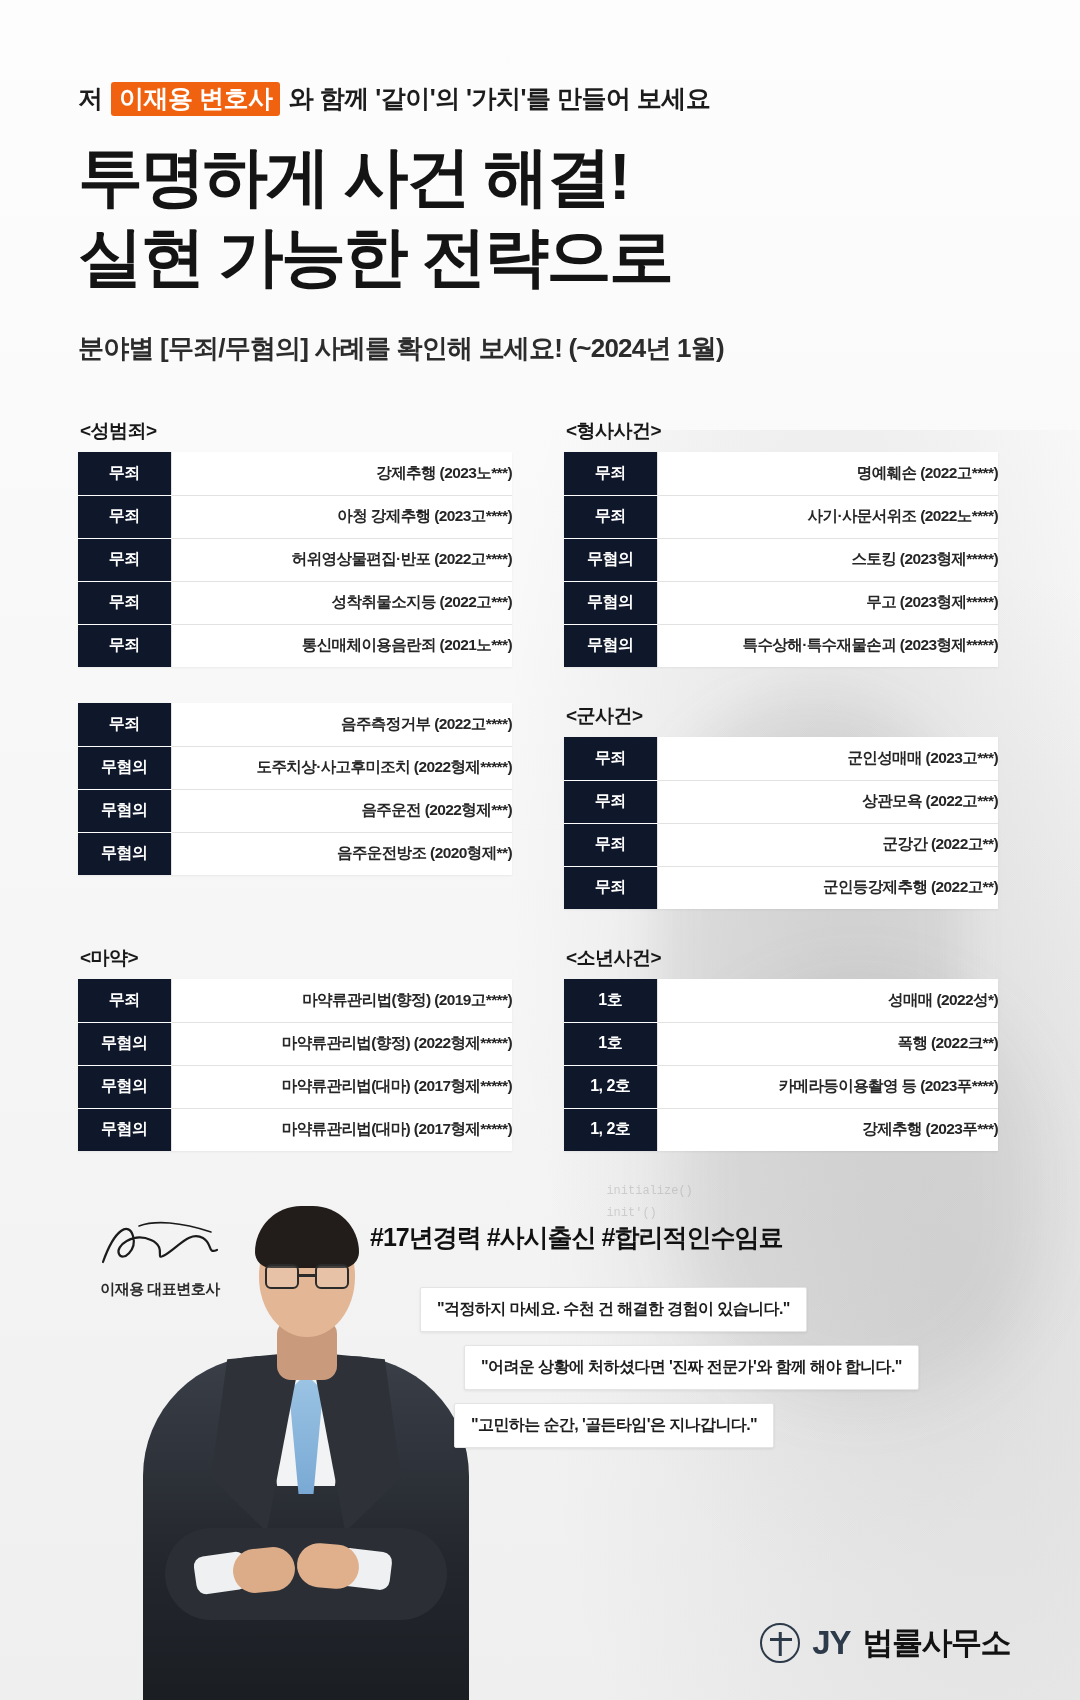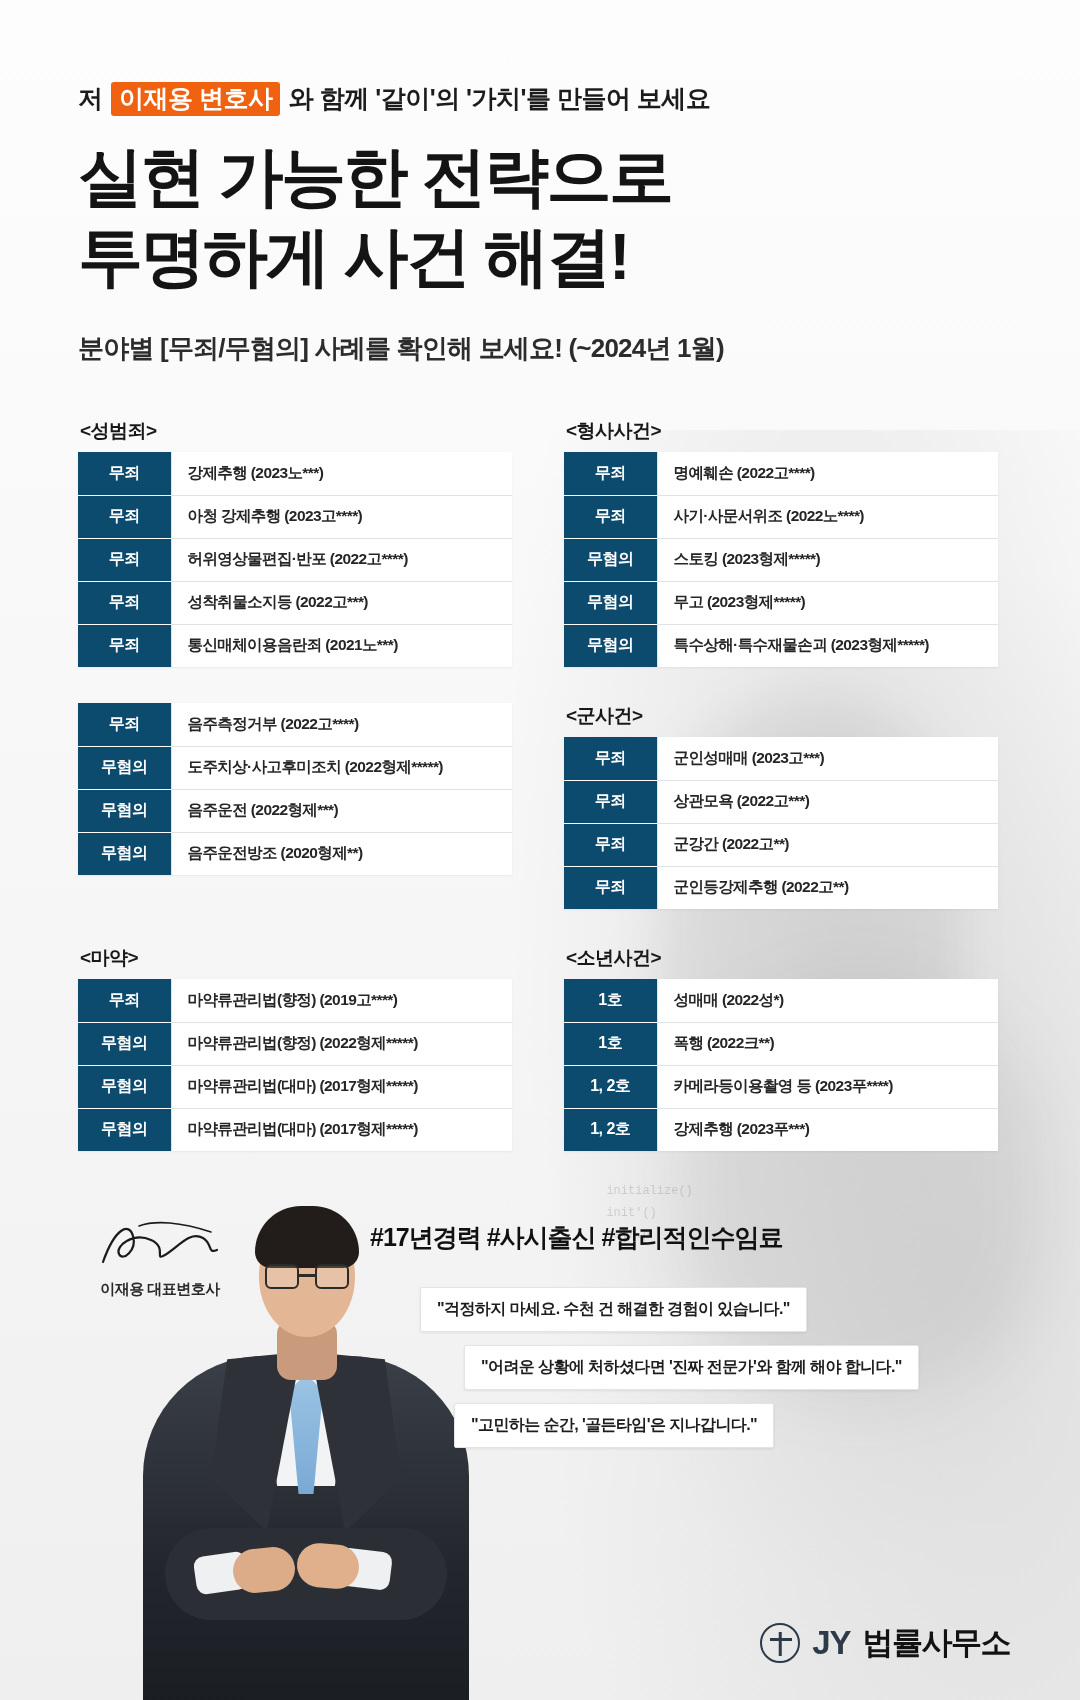--- a/index.html
+++ b/index.html
@@ -100,24 +100,24 @@
   }
   .group { }
   .tbl {
     width: 100%;
     border-collapse: collapse;
     background: #ffffff;
     box-shadow: 0 1px 2px rgba(0,0,0,0.06);
   }
   .tbl tr { border-bottom: 1px solid #e2e2e2; }
   .tbl tr:last-child { border-bottom: none; }
-  .tbl td { height: 43px; vertical-align: middle; }
+  .tbl td { height: 43px; vertical-align: middle; text-align: right; }
   .tbl td.tag {
     width: 93px;
-    background: #0c4a6e;
+    background: #0f172a;
     color: #ffffff;
     font-size: 16px;
     font-weight: 800;
     text-align: center;
     letter-spacing: -0.5px;
     border-bottom: 1px solid #ffffff;
   }
   .tbl tr:last-child td.tag { border-bottom: none; }
   .tbl td.txt {
     padding-left: 16px;
@@ -286,22 +286,22 @@
   init'()
   self.p</div>
 
   <div class="header">
     <div class="kicker">
       <span>저</span>
       <span class="hl">이재용 변호사</span>
       <span>와 함께 '같이'의 '가치'를 만들어 보세요</span>
     </div>
     <div class="headline">
+      <div>투명하게 사건 해결!</div>
       <div>실현 가능한 전략으로</div>
-      <div>투명하게 사건 해결!</div>
     </div>
     <div class="subline">분야별 [무죄/무혐의] 사례를 확인해 보세요! (~2024년 1월)</div>
   </div>
 
   <div class="tables">
       <div class="group">
         <div class="group-title">&lt;성범죄&gt;</div>
         <table class="tbl">
           <tbody>
             <tr>

